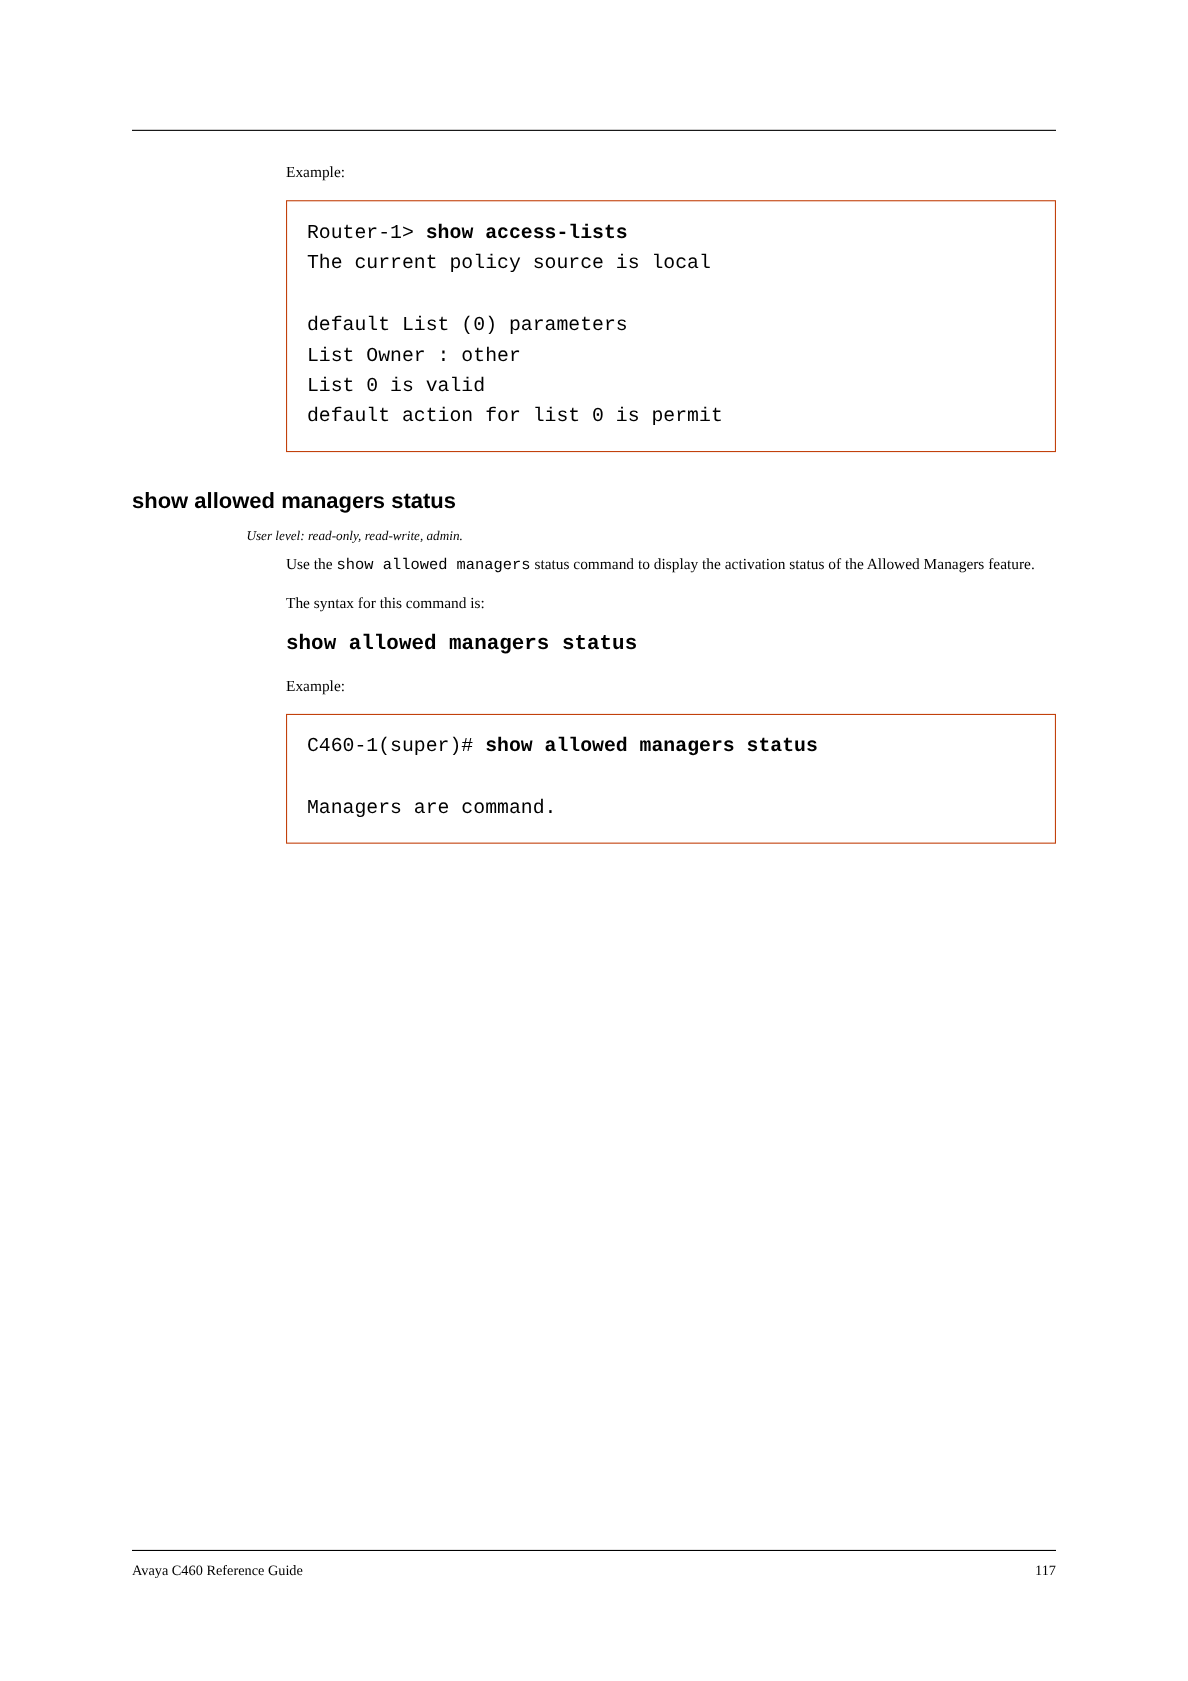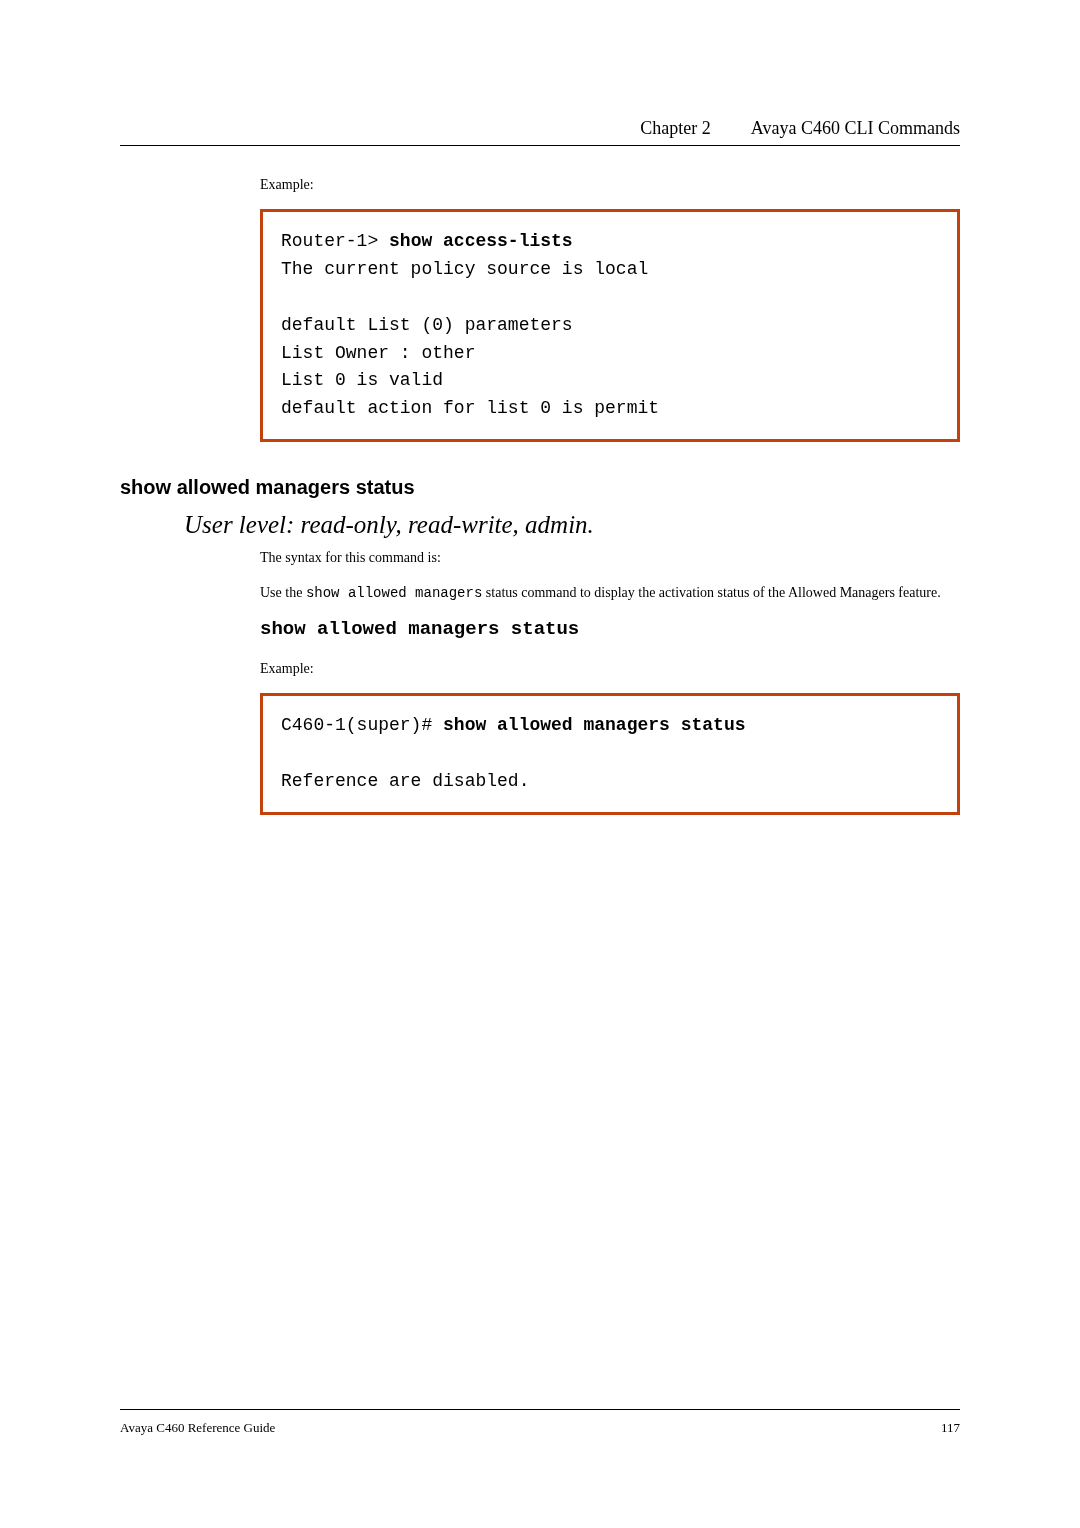--- a/index.html
+++ b/index.html
@@ -27,39 +27,39 @@
     margin-bottom: 28px;
   }
   .body-text {
     font-size: 14px;
     line-height: 1.5;
     margin-left: 140px;
     margin-bottom: 14px;
   }
   .code-box {
     margin-left: 140px;
-    border: 3px solid #c2410c;
+    border: 1px solid #c2410c;
     padding: 16px 18px;
     font-family: 'Courier New', Courier, monospace;
     font-size: 18px;
     line-height: 1.55;
     white-space: pre;
     margin-bottom: 34px;
   }
   .code-box .bold { font-weight: bold; }
   .section-heading {
     font-family: Arial, Helvetica, sans-serif;
     font-weight: bold;
     font-size: 20px;
     margin-bottom: 12px;
   }
   .italic {
     font-style: italic;
-    font-size: 25px;
-    margin-left: 64px;
+    font-size: 12px;
+    margin-left: 104px;
     margin-bottom: 8px;
   }
   .mono-inline {
     font-family: 'Courier New', Courier, monospace;
   }
   .syntax-line {
     font-family: 'Courier New', Courier, monospace;
     font-weight: bold;
     font-size: 19px;
     margin-left: 140px;
@@ -80,53 +80,49 @@
     display: flex;
     justify-content: space-between;
     font-size: 13px;
   }
 </style>
 </head>
 <body>
 
 <div class="page">
 
-  <div class="header">
-    <span class="header-left">Chapter 2</span>
-    <span>Avaya C460 CLI Commands</span>
-  </div>
   <hr class="hr-line">
 
   <p class="body-text">Example:</p>
 
   <div class="code-box"><span>Router-1&gt; </span><span class="bold">show access-lists</span>
 <span>The current policy source is local</span>
 <span></span>
 <span>default List (0) parameters</span>
 <span>List Owner : other</span>
 <span>List 0 is valid</span>
 <span>default action for list 0 is permit</span></div>
 
   <h3 class="section-heading">show allowed managers status</h3>
 
   <p class="italic">User level: read-only, read-write, admin.</p>
 
-  <p class="body-text">The syntax for this command is:</p>
-
   <p class="body-text">
     <span>Use the </span><span class="mono-inline">show allowed managers</span><span> status command to display the activation status of the Allowed Managers feature.</span>
   </p>
+
+  <p class="body-text">The syntax for this command is:</p>
 
   <p class="syntax-line">show allowed managers status</p>
 
   <p class="body-text">Example:</p>
 
   <div class="code-box"><span>C460-1(super)# </span><span class="bold">show allowed managers status</span>
 <span></span>
-<span>Reference are disabled.</span></div>
+<span>Managers are command.</span></div>
 
 </div>
 
 <div class="footer">
   <hr class="footer-line">
   <div class="footer-row">
     <span>Avaya C460 Reference Guide</span>
     <span>117</span>
   </div>
 </div>

